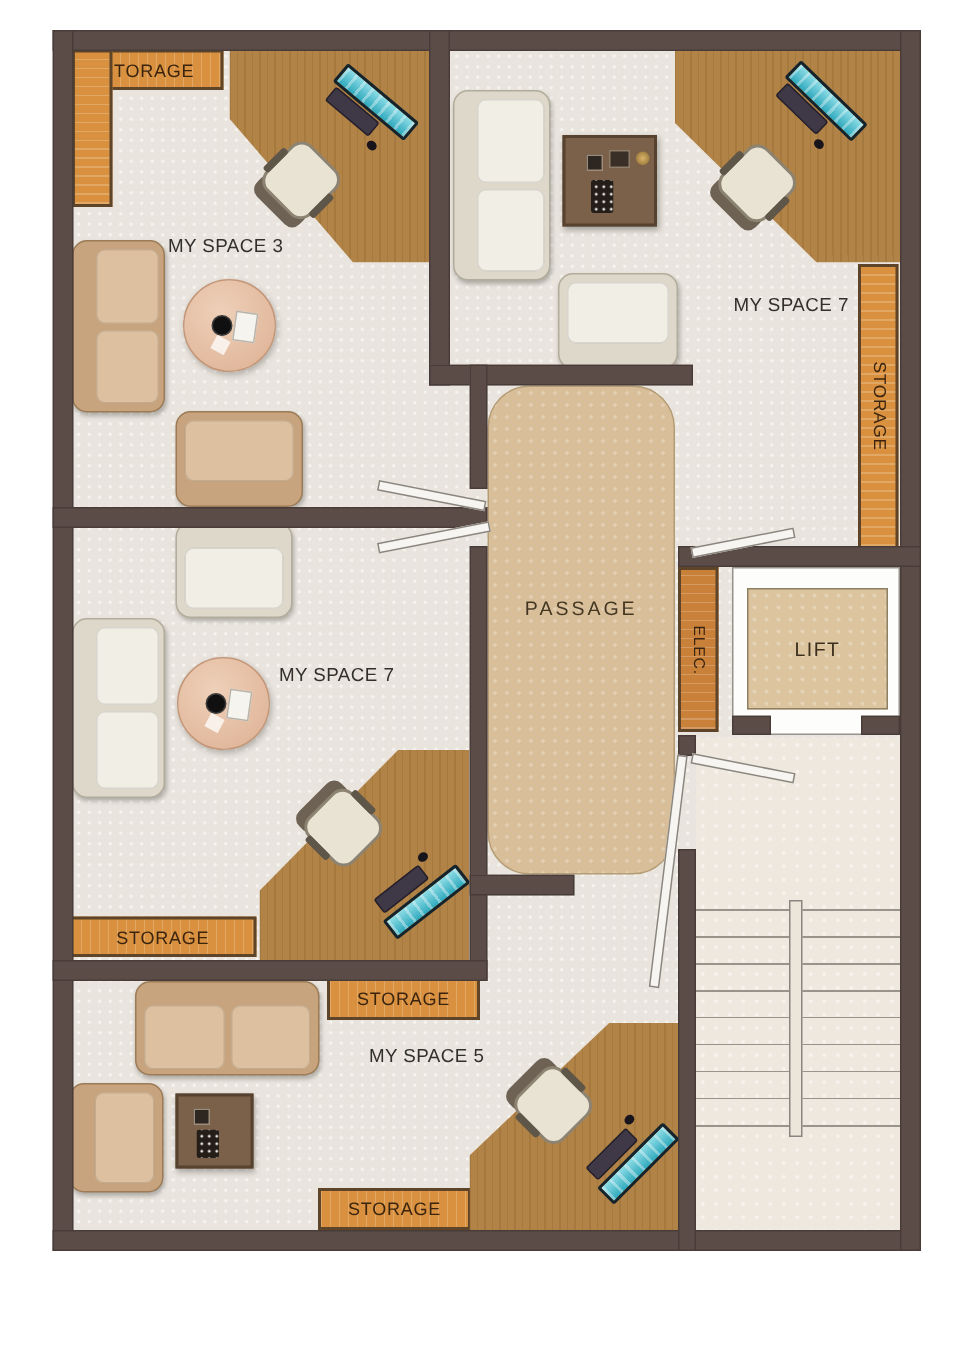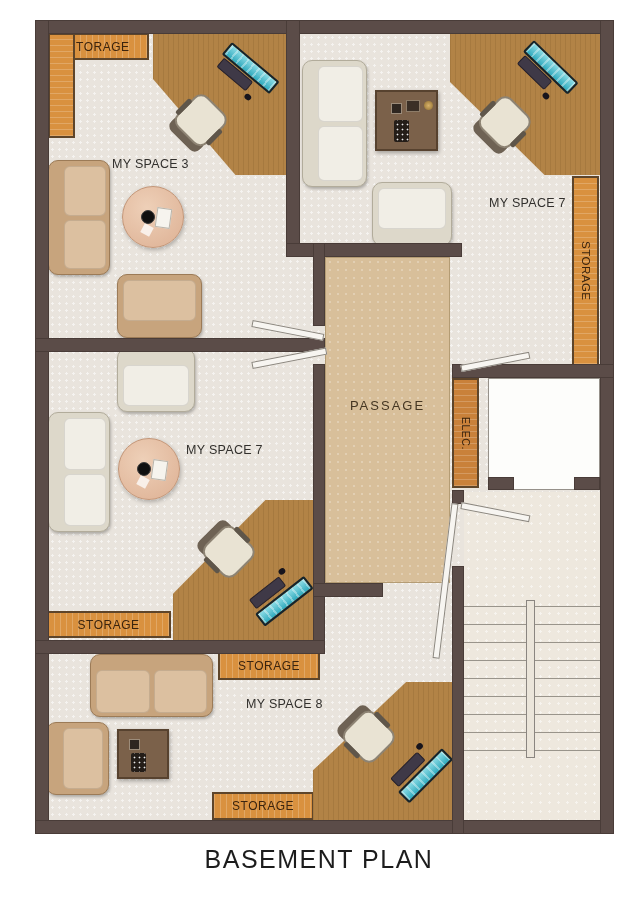--- a/index.html
+++ b/index.html
@@ -111,28 +111,31 @@
   .title{position:absolute;left:0;top:845px;width:638px;text-align:center;font-size:25px;
     letter-spacing:1.5px;color:#1c1c1c;}
 </style>
 </head>
 <body>
 
 <div class="stage">
 
   <div class="abs floor-base" style="left:49px;top:34px;width:551px;height:786px;"></div>
 
-  <div class="abs passage-floor" style="left:325px;top:257px;width:125px;height:326px;z-index:2;">
+  <div class="abs passage-floor" style="left:325px;top:257px;width:125px;height:326px;z-index:2;border-radius:28px;">
     <div class="passage-label">PASSAGE</div>
   </div>
   <div class="abs stair-floor" style="left:464px;top:492px;width:136px;height:328px;z-index:2;"></div>
   <div class="treads" style="left:464px;top:606px;width:136px;height:152px;"></div>
   <div class="railing" style="left:526px;top:600px;width:9px;height:158px;"></div>
 
   <div class="lift-outer" style="left:488px;top:378px;width:112px;height:112px;"></div>
+  <div class="lift-inner" style="left:498px;top:392px;width:94px;height:81px;">
+    <span>LIFT</span>
+  </div>
   <div class="wall" style="left:488px;top:477px;width:26px;height:13px;"></div>
   <div class="wall" style="left:574px;top:477px;width:26px;height:13px;"></div>
 
   <div class="wall" style="left:35px;top:20px;width:579px;height:14px;"></div>
   <div class="wall" style="left:35px;top:20px;width:14px;height:814px;"></div>
   <div class="wall" style="left:35px;top:820px;width:579px;height:14px;"></div>
   <div class="wall" style="left:600px;top:20px;width:14px;height:814px;"></div>
 
   <div class="wall" style="left:286px;top:20px;width:14px;height:237px;"></div>
   <div class="wall" style="left:286px;top:243px;width:176px;height:14px;"></div>
@@ -273,16 +276,15 @@
 
   <div class="door" style="left:252px;top:320px;width:71px;transform:rotate(11deg);"></div>
   <div class="door" style="left:252px;top:362px;width:74px;transform:rotate(-11deg);"></div>
   <div class="door" style="left:461px;top:365px;width:68px;transform:rotate(-11deg);"></div>
   <div class="door" style="left:461px;top:502px;width:68px;transform:rotate(11deg);"></div>
   <div class="door" style="left:455px;top:500px;width:154px;transform:rotate(97deg);"></div>
 
   <div class="room-label" style="left:112px;top:141px;margin-top:16px;">MY SPACE 3</div>
   <div class="room-label" style="left:489px;top:196px;">MY SPACE 7</div>
   <div class="room-label" style="left:186px;top:443px;">MY SPACE 7</div>
-  <div class="room-label" style="left:246px;top:697px;">MY SPACE 8</div>
-
-  <div class="title">BASEMENT PLAN</div>
+  <div class="room-label" style="left:246px;top:697px;">MY SPACE 5</div>
+
 </div>
 
 </body></html>

